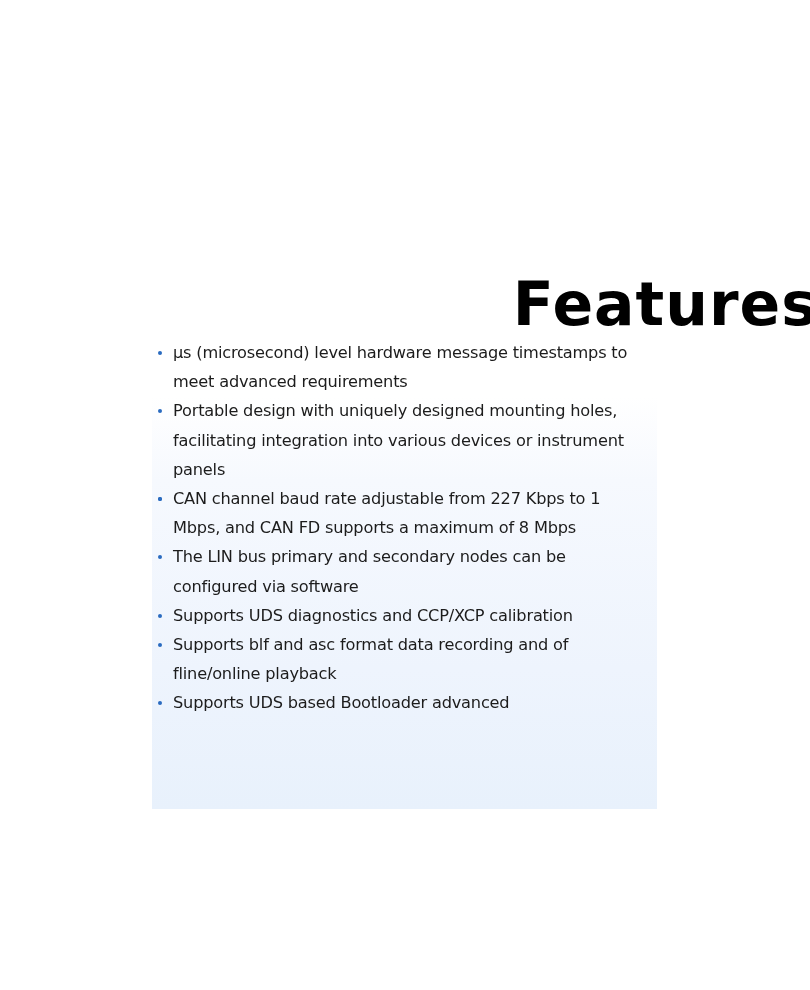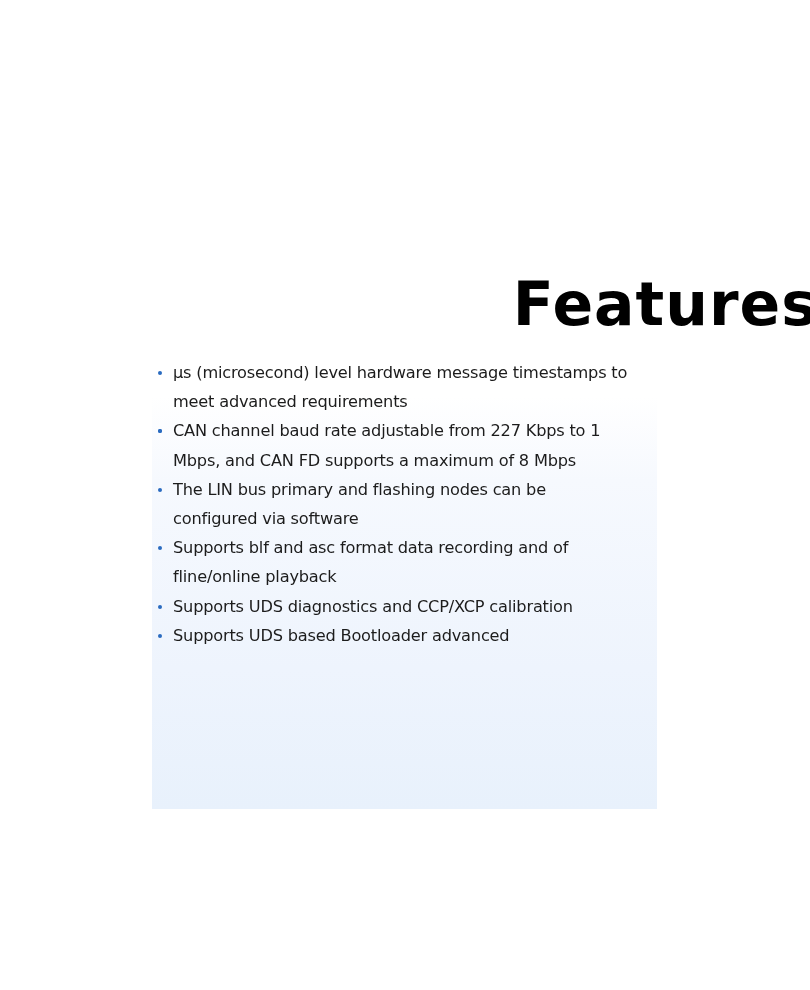--- a/index.html
+++ b/index.html
@@ -32,21 +32,21 @@
       font-weight: bold;
       font-size: 60px;
       letter-spacing: 1px;
       color: #000000;
       line-height: 76px;
       margin: 8px;
     }
     .features-list {
       position: absolute;
       left: 158px;
-      top: 358px;
+      top: 338px;
       width: 470px;
       margin: 0;
       padding: 0;
       list-style: none;
     }
     .feature-item {
       position: relative;
       padding-left: 15px;
       font-size: 16.2px;
       line-height: 29.2px;
@@ -70,34 +70,38 @@
 
 <h1 class="title">Features</h1>
 
 <ul class="features-list">
   <li class="feature-item">
     <span class="bullet"></span>
     <span>µs (microsecond) level hardware message timestamps to meet advanced requirements</span>
   </li>
   <li class="feature-item">
     <span class="bullet"></span>
+    <span>Portable design with uniquely designed mounting holes, facilitating integration into various devices or instrument panels</span>
+  </li>
+  <li class="feature-item">
+    <span class="bullet"></span>
   </li>
   <li class="feature-item">
     <span class="bullet"></span>
     <span>CAN channel baud rate adjustable from 227 Kbps to 1 Mbps, and CAN FD supports a maximum of 8 Mbps</span>
   </li>
   <li class="feature-item">
     <span class="bullet"></span>
-    <span>The LIN bus primary and flashing nodes can be configured via software</span>
+    <span>The LIN bus primary and secondary nodes can be configured via software</span>
+  </li>
+  <li class="feature-item">
+    <span class="bullet"></span>
+    <span>Supports UDS diagnostics and CCP/XCP calibration</span>
   </li>
   <li class="feature-item">
     <span class="bullet"></span>
     <span>Supports blf and asc format data recording and of fline/online playback</span>
-  </li>
-  <li class="feature-item">
-    <span class="bullet"></span>
-    <span>Supports UDS diagnostics and CCP/XCP calibration</span>
   </li>
   <li class="feature-item">
     <span class="bullet"></span>
     <span>Supports UDS based Bootloader advanced</span>
   </li>
 </ul>
 
 </body></html>

